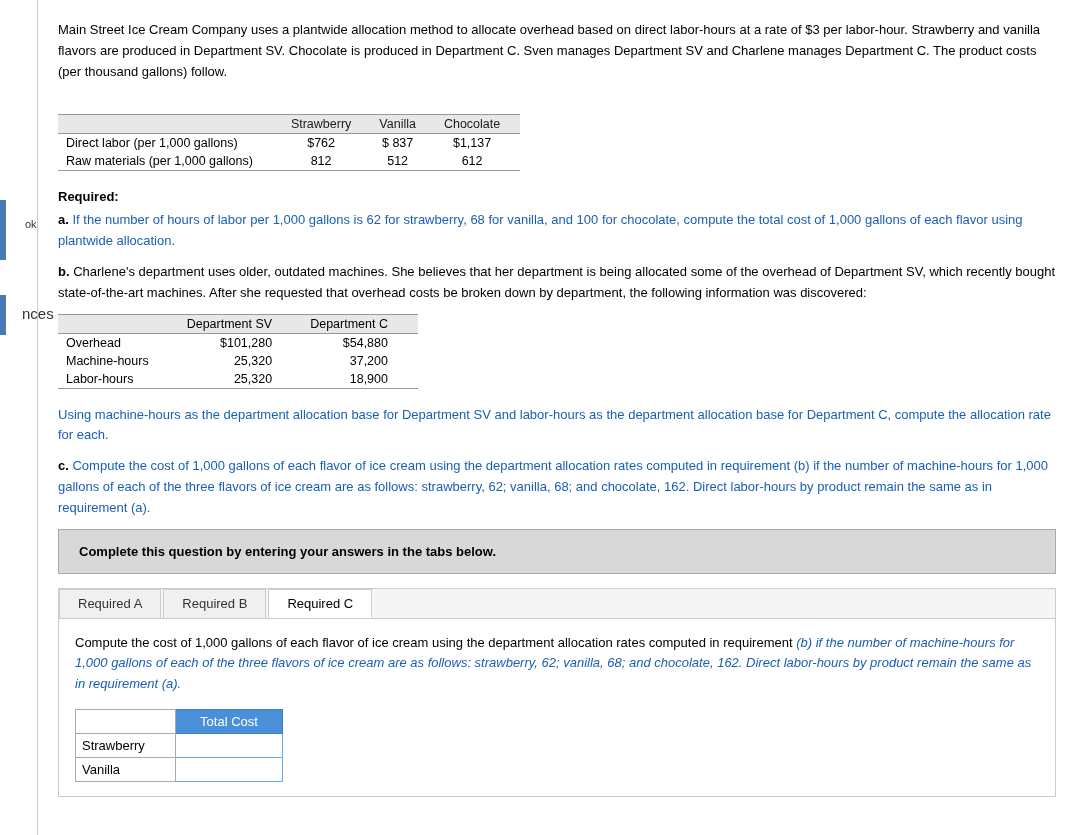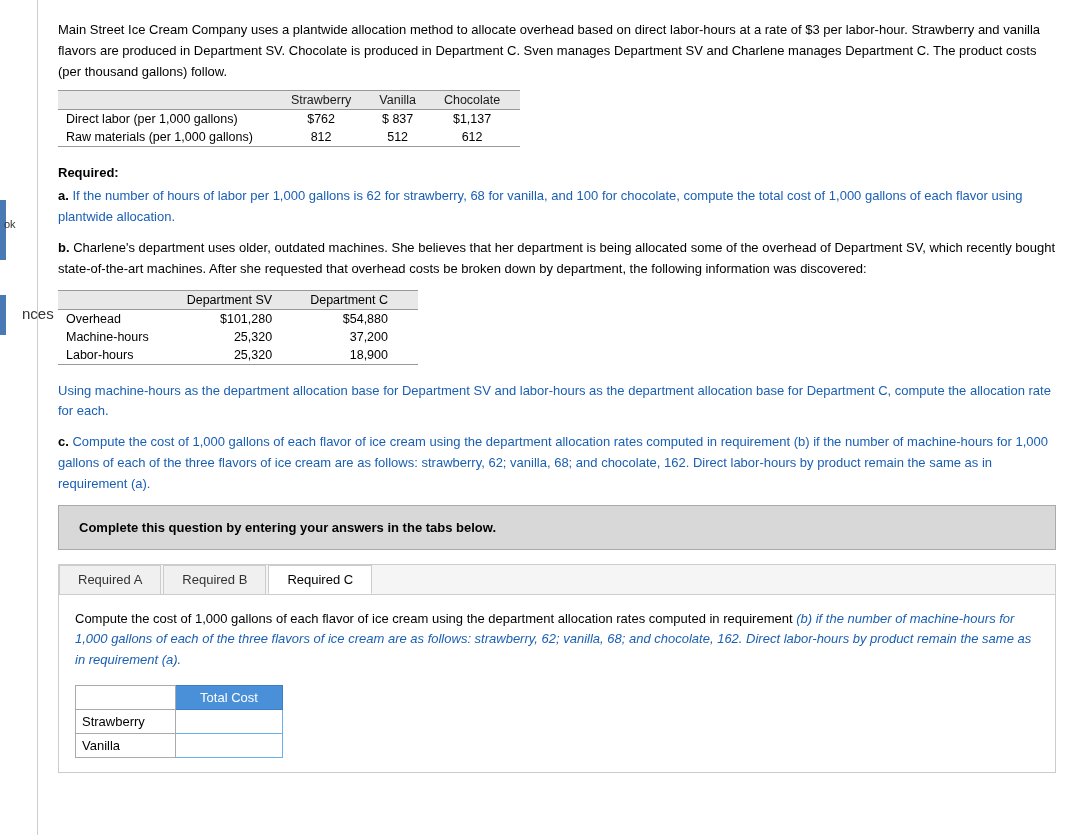--- a/index.html
+++ b/index.html
@@ -30,21 +30,21 @@
     .sidebar-accent2 {
       position: absolute;
       left: 0;
       top: 295px;
       width: 6px;
       height: 40px;
       background: #4a7ab5;
     }
     .sidebar-label-ok {
       position: absolute;
-      left: 4px;
+      left: 25px;
       top: 218px;
       font-size: 11px;
       color: #333;
       writing-mode: horizontal-tb;
     }
     .sidebar-label-nces {
       position: absolute;
       left: 4px;
       top: 305px;
       font-size: 15px;
@@ -52,21 +52,21 @@
       padding-left: 18px;
     }
     .main-content {
       flex: 1;
       padding: 20px 30px 20px 20px;
       overflow-y: auto;
     }
     .intro-text {
       font-size: 13px;
       line-height: 1.6;
-      margin-bottom: 8px;
+      margin-bottom: 32px;
       color: #000;
     }
     
     .cost-table {
       border-collapse: collapse;
       margin-bottom: 18px;
       font-size: 12.5px;
       width: auto;
     }
     .cost-table th {

